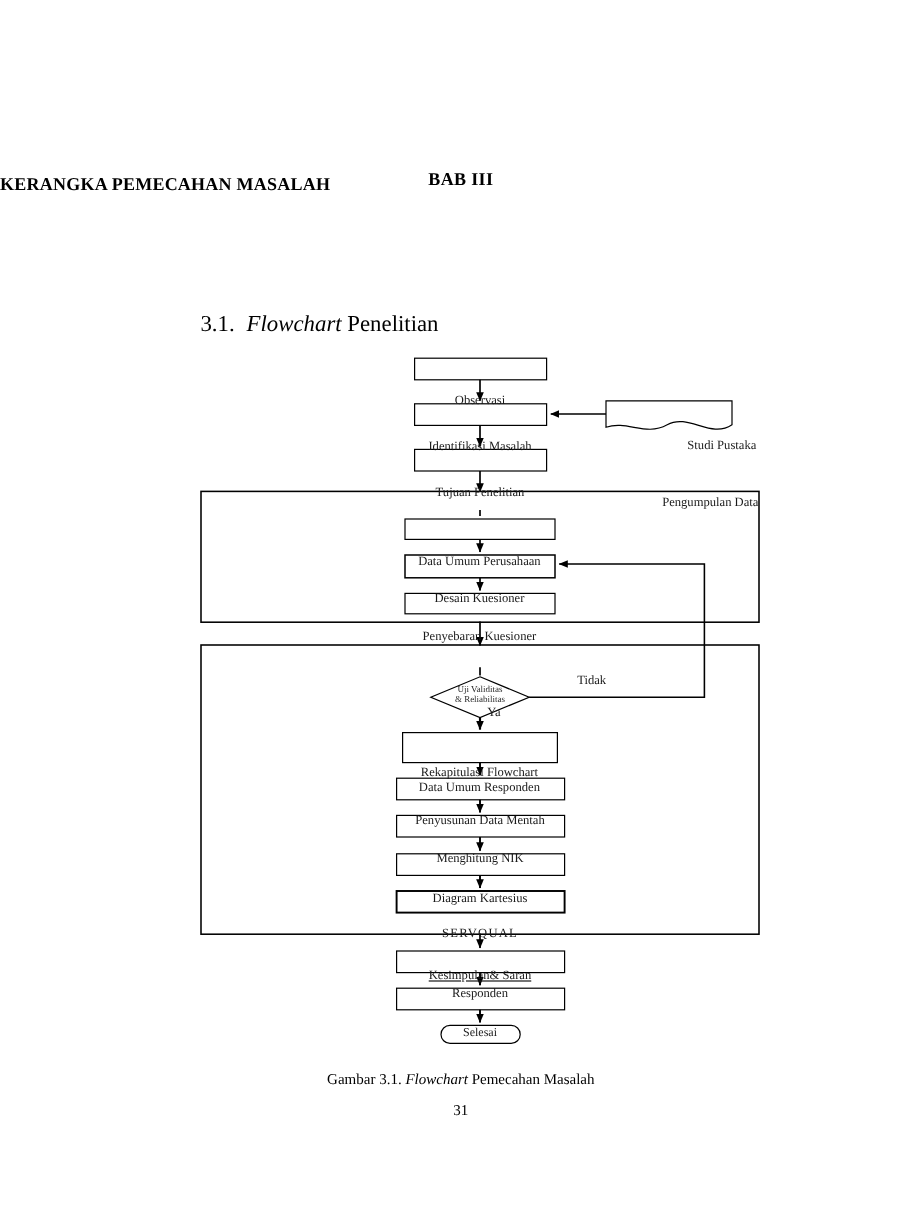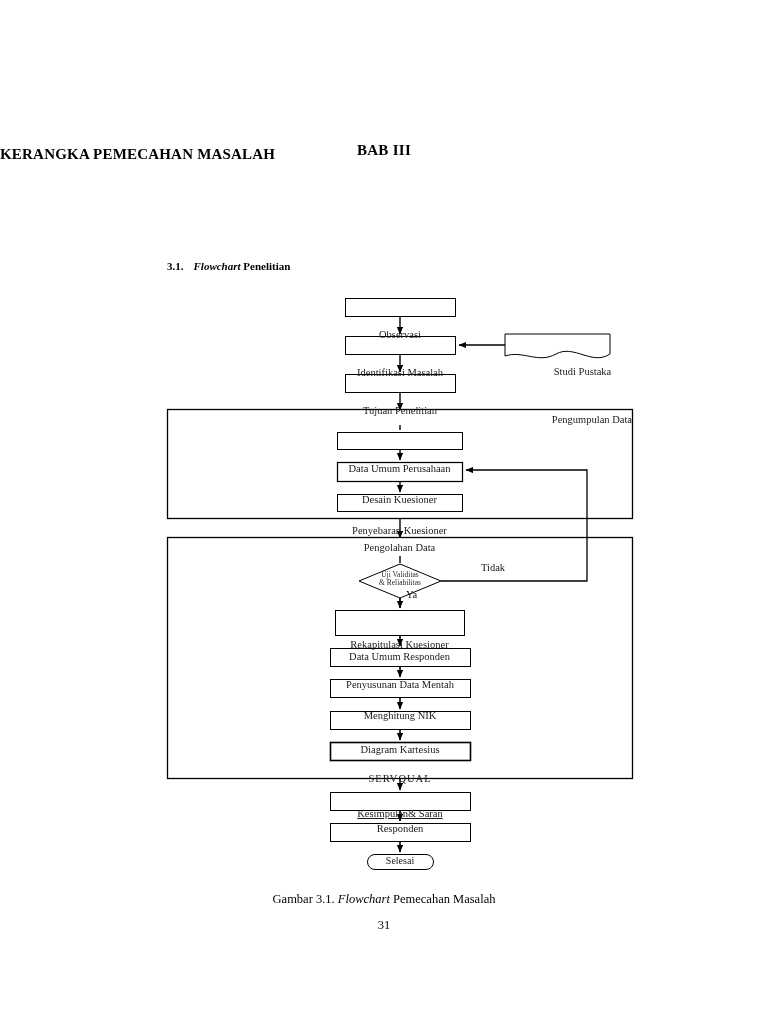--- a/index.html
+++ b/index.html
@@ -43,22 +43,22 @@
     width: 768px;
     text-align: left;
     font-size: 15px;
     font-weight: bold;
     letter-spacing: 0.2px;
   }
   .section-heading {
     position: absolute;
     left: 167px;
     top: 260px;
-    font-size: 11px;
-    font-weight: bold;
+    font-size: 19px;
+    font-weight: normal;
     white-space: nowrap;
   }
   .section-heading .num { margin-right: 10px; }
   .section-heading .ital { font-style: italic; }
 
   
   .caption {
     position: absolute;
     left: 0;
     top: 892px;
@@ -205,40 +205,39 @@
         <path d="M441,581 L587,581 L587,470 L466,470" stroke-width="1.3" marker-end="url(#arrow)"></path>
       </g>
     </svg>
 
     <div class="node-label" style="left:345px; top:298px; width:110px; height:19px;">Observasi</div>
 
     <div class="node-label" style="left:345px; top:336px; width:110px; height:19px;">Identifikasi Masalah</div>
 
     <div class="node-label" style="left:345px; top:374px; width:110px; height:19px;">Tujuan Penelitian</div>
 
-    <div class="node-label" style="left:486px; top:334px; width:105px; height:20px;padding-left:44px;">Studi Pustaka</div>
+    <div class="node-label" style="left:505px; top:334px; width:105px; height:20px;padding-left:44px;">Studi Pustaka</div>
 
     <div class="container-label" style="left:167px; top:414px; width:465px;text-align:right;">Pengumpulan Data</div>
 
     <div class="node-label" style="left:337px; top:432px; width:125px; height:18px;">Data Umum Perusahaan</div>
 
     <div class="node-label" style="left:337px; top:462px; width:125px; height:20px;">Desain Kuesioner</div>
 
     <div class="node-label" style="left:337px; top:494px; width:125px; height:18px;">Penyebaran Kuesioner</div>
 
-    <div class="container-label" style="left:167px; top:542px; width:465px;">Pengolahan Data</div>
 
     <div class="diamond-label" style="left:360px; top:571px; width:80px;">Uji Validitas
 &amp; Reliabilitas</div>
 
     <div class="edge-label" style="left:481px; top:562px;">Tidak</div>
 
     <div class="edge-label" style="left:406px; top:589px;">Ya</div>
 
-    <div class="node-label" style="left:335px; top:610px; width:129px; height:26px;">Rekapitulasi Kuesioner
+    <div class="node-label" style="left:335px; top:610px; width:129px; height:26px;">Rekapitulasi Flowchart
 Data Umum Responden</div>
 
     <div class="node-label" style="left:330px; top:648px; width:140px; height:19px;">Penyusunan Data Mentah</div>
 
     <div class="node-label" style="left:330px; top:679px; width:140px; height:19px;">Menghitung NIK</div>
 
     <div class="node-label" style="left:330px; top:711px; width:140px; height:22px;">Diagram Kartesius</div>
 
     <div class="node-label" style="left:330px; top:742px; width:140px; height:19px; letter-spacing:1px;">SERVQUAL</div>
 

